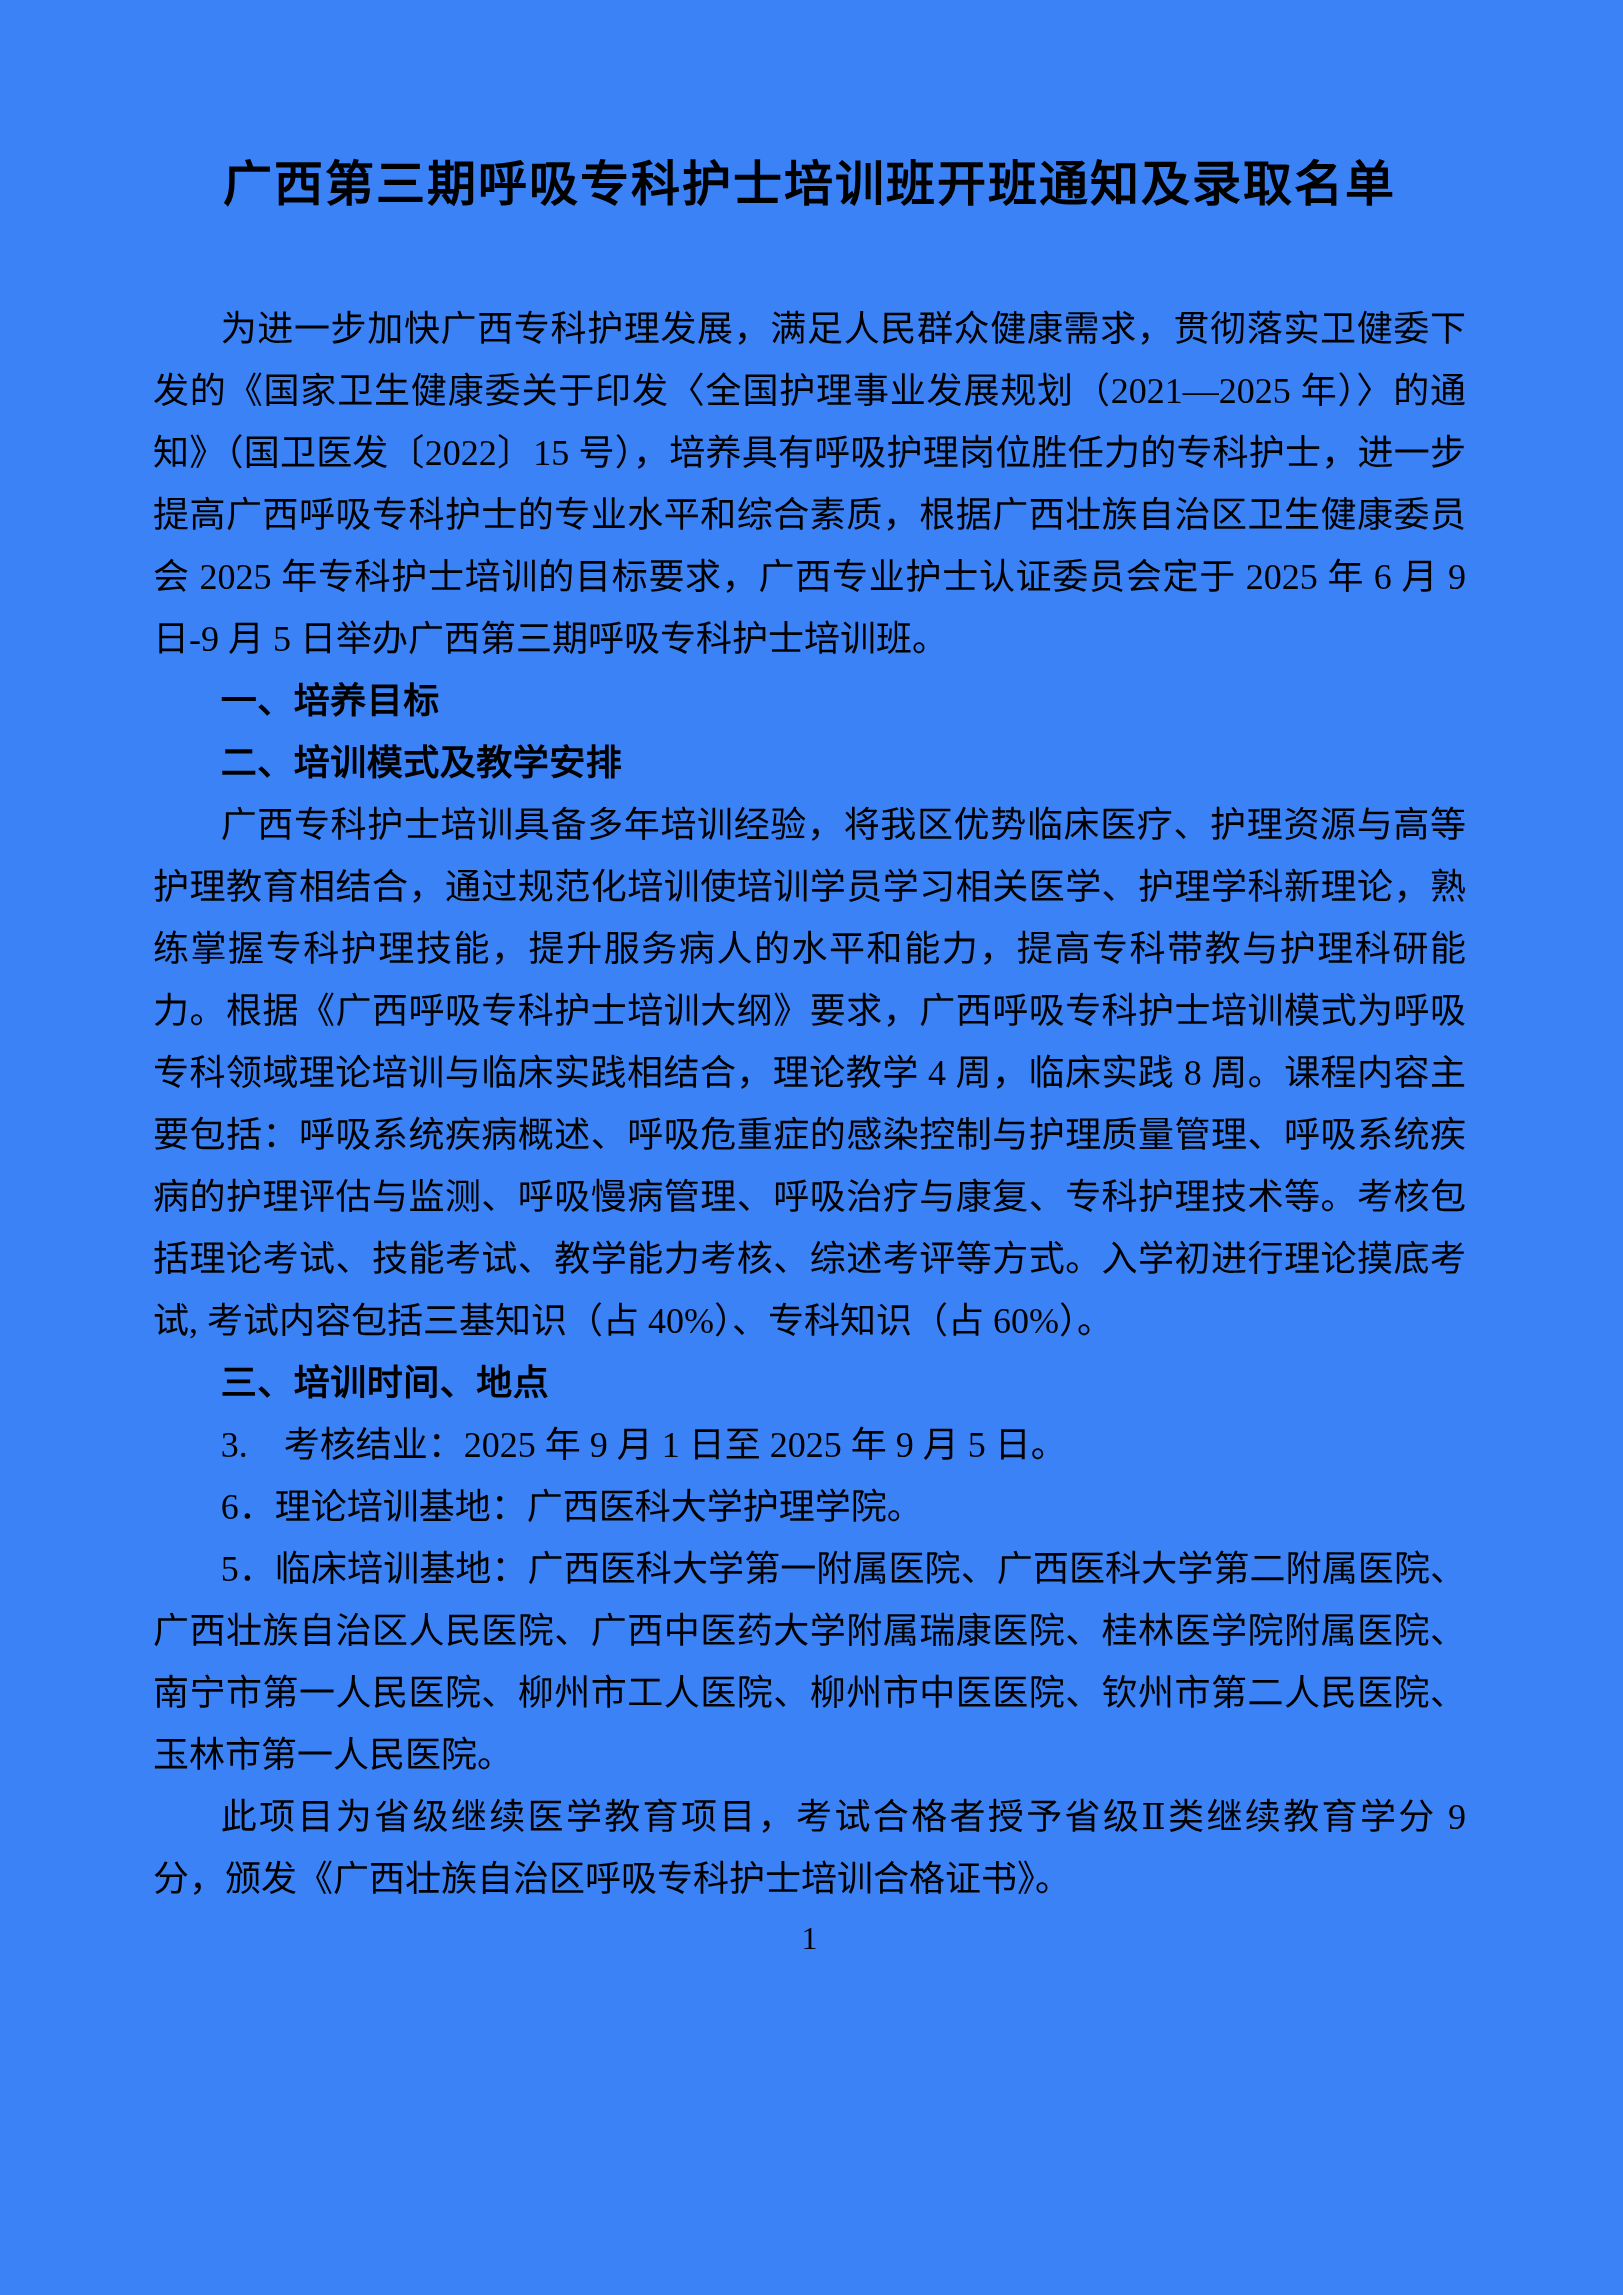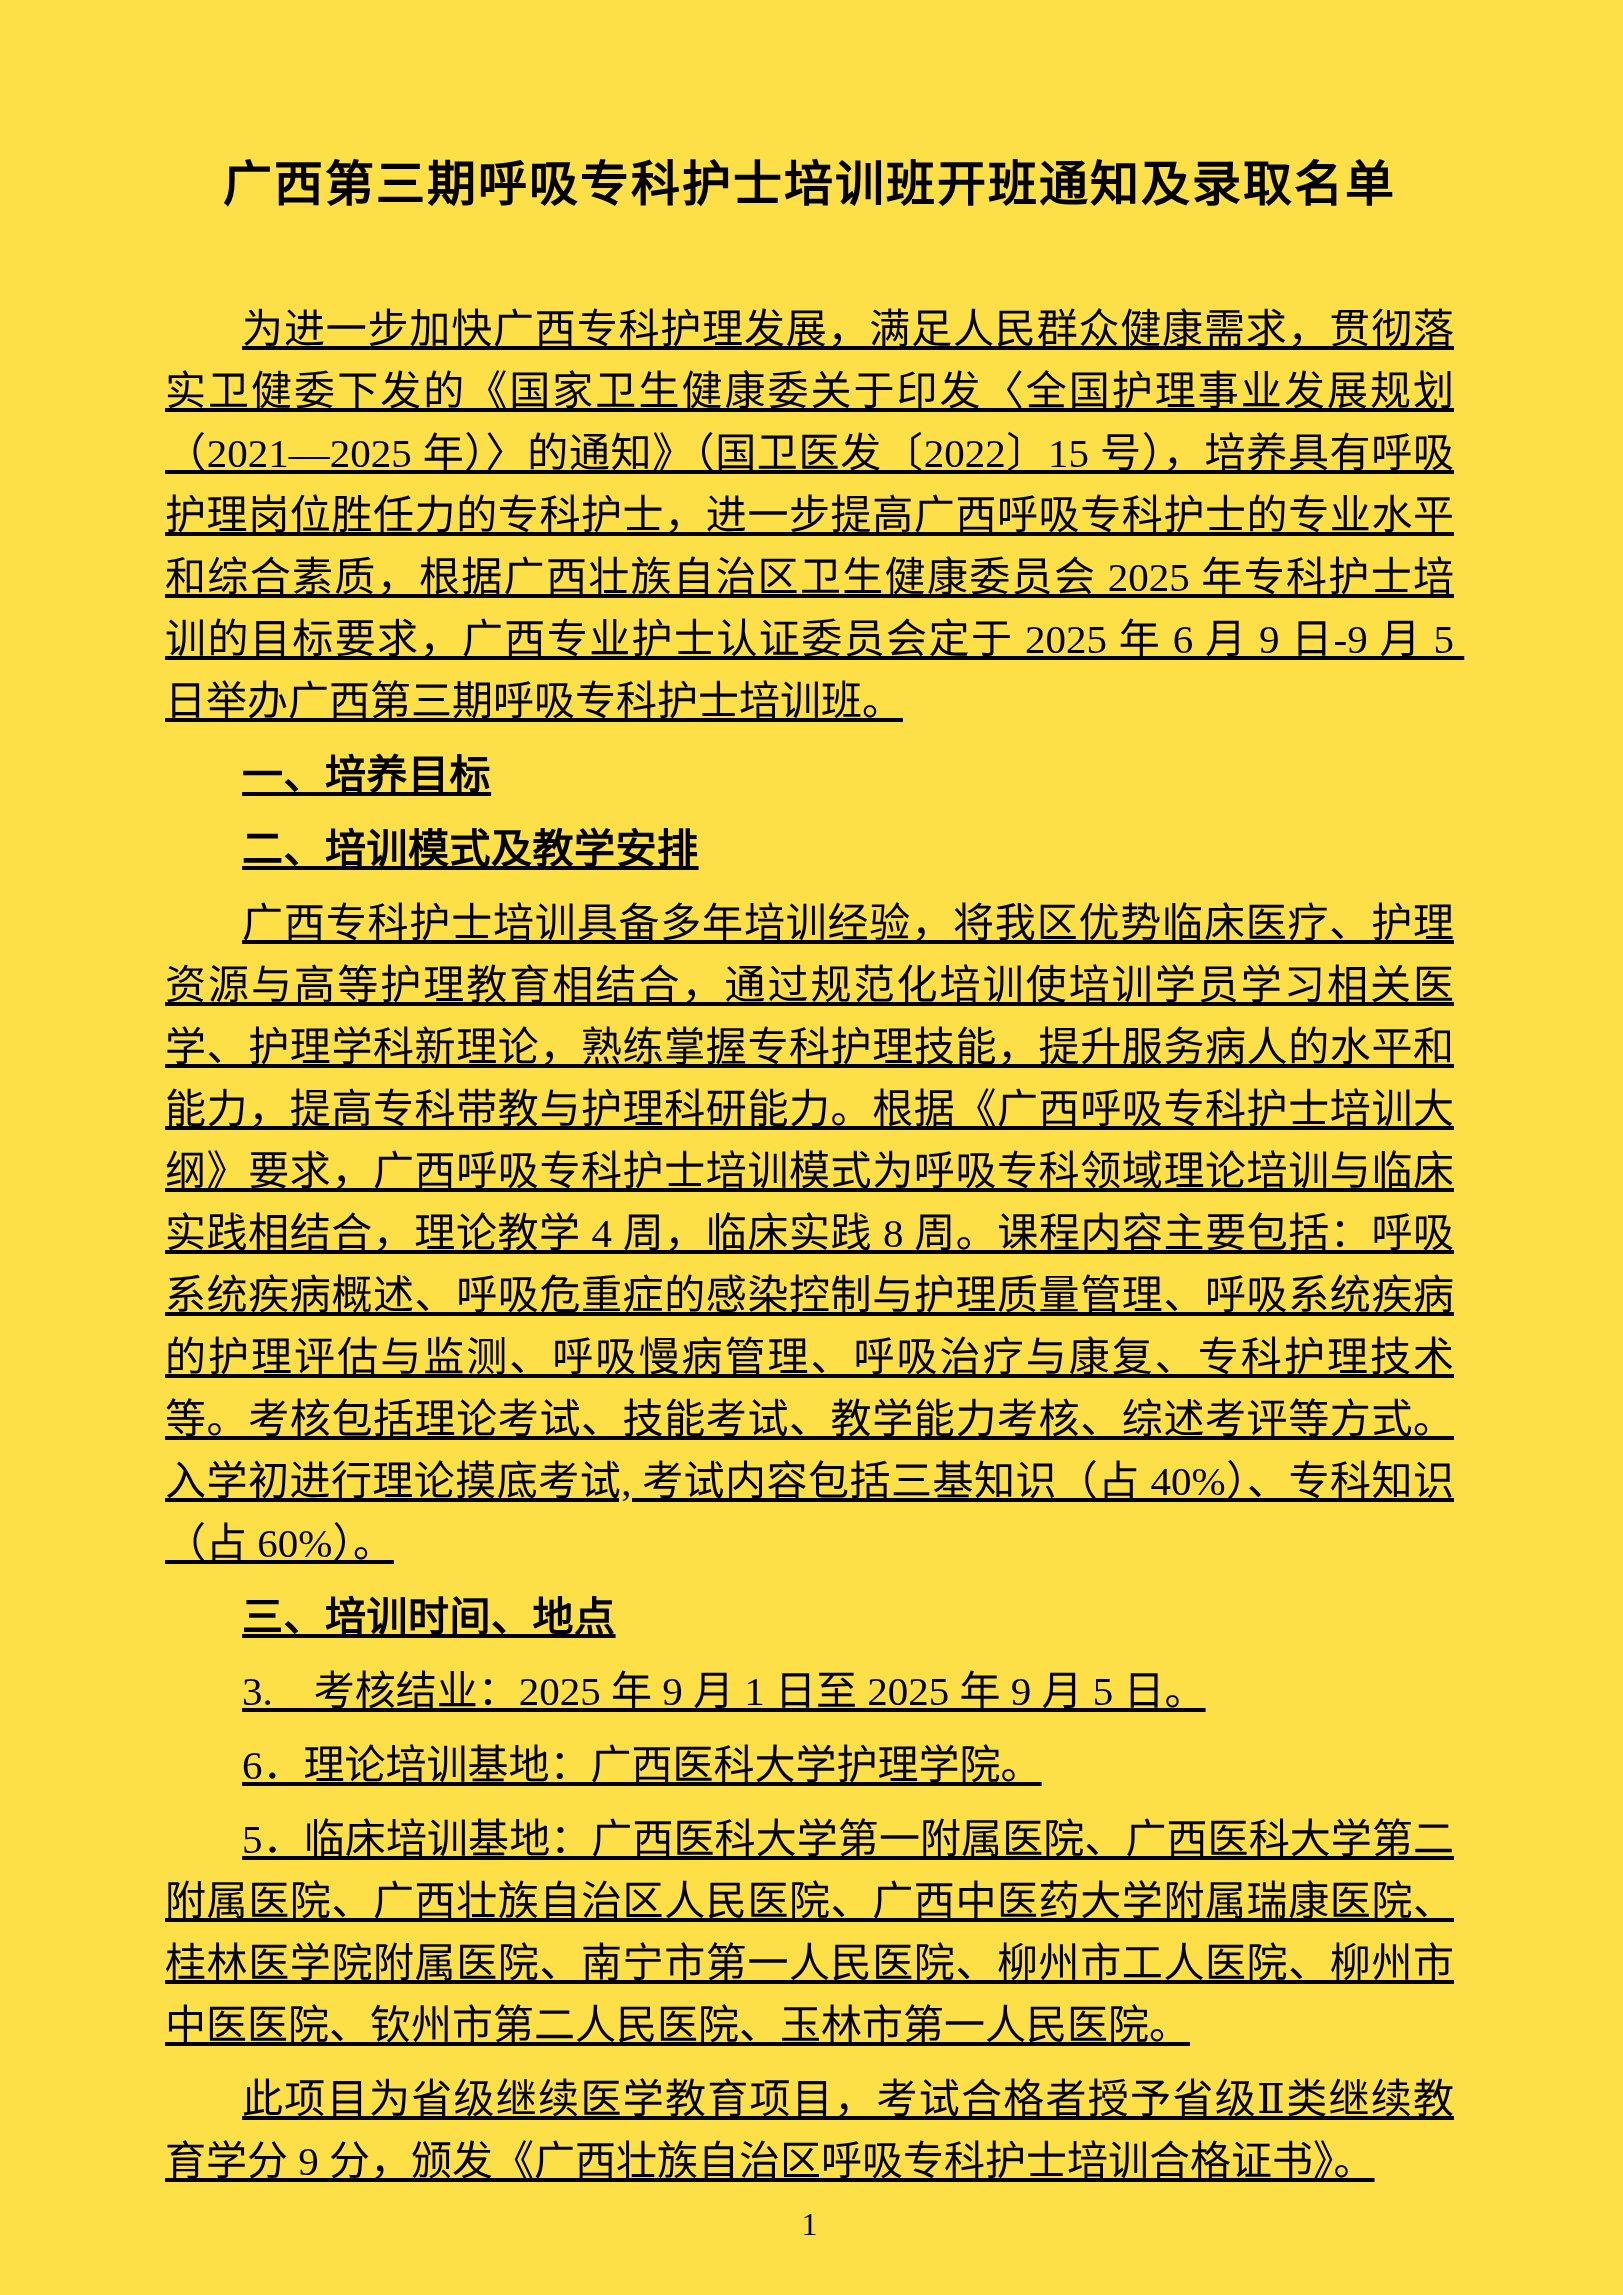--- a/index.html
+++ b/index.html
@@ -4,46 +4,45 @@
 <style>
   html, body {
     margin: 0;
     padding: 0;
     background: #ffffff;
   }
   .page {
     position: relative;
     width: 1623px;
     height: 2295px;
-    background: #fde047;
+    background: #3b82f6;
     color: #000000;
     font-family: "Liberation Serif", "DejaVu Serif", serif;
     overflow: hidden;
     box-sizing: border-box;
     padding: 158px 157px 0 153px;
   }
   .doc-title {
     margin: 0 0 86px 0;
     font-family: "Liberation Sans", "DejaVu Sans", sans-serif;
     font-weight: 700;
     font-size: 49px;
     line-height: 1.1;
     letter-spacing: 2px;
     text-align: center;
     white-space: nowrap;
   }
   .flow p {
-    margin: 12px;
-    font-size: 41px;
+    margin: 0;
+    font-size: 36px;
     line-height: 62px;
     text-align: justify;
     text-indent: 1.88em;
     white-space: pre-wrap;
     overflow-wrap: break-word;
-    text-decoration: underline;
   }
   .flow p.heading {
     font-family: "Liberation Sans", "DejaVu Sans", sans-serif;
     font-weight: 700;
     letter-spacing: 0.5px;
   }
   .page-number {
     margin-top: 8.2px;
     text-align: center;
     font-size: 32px;

